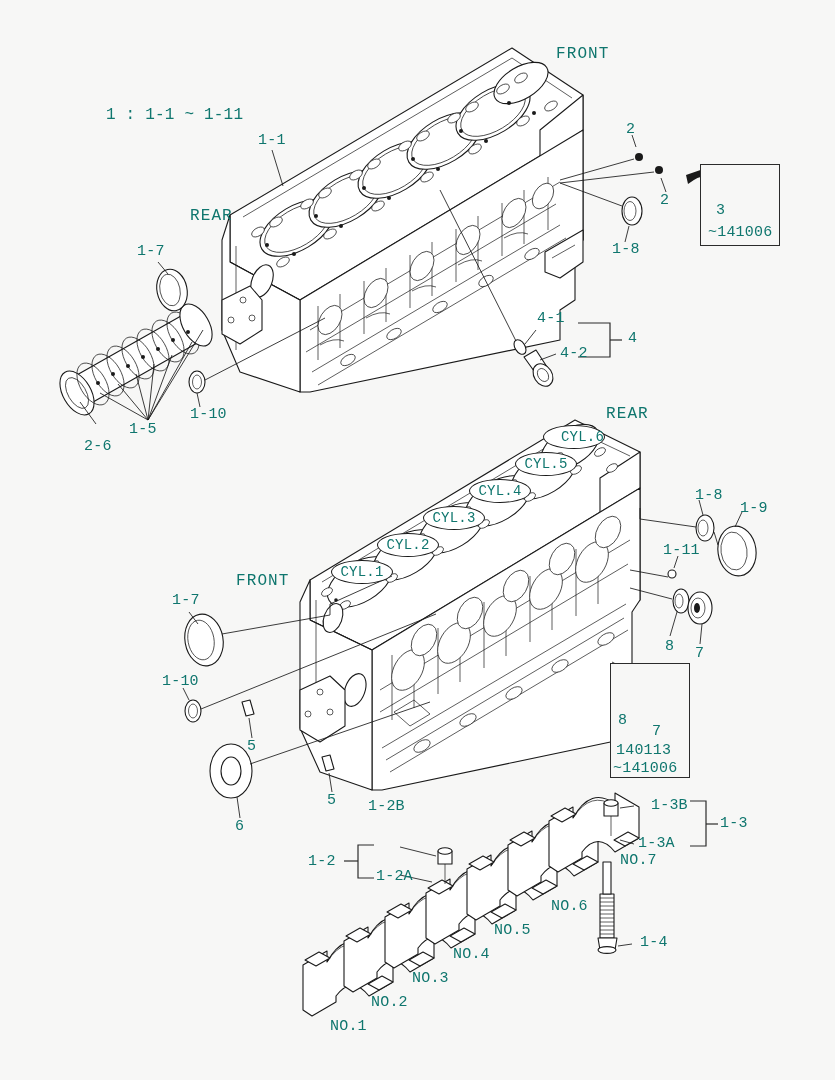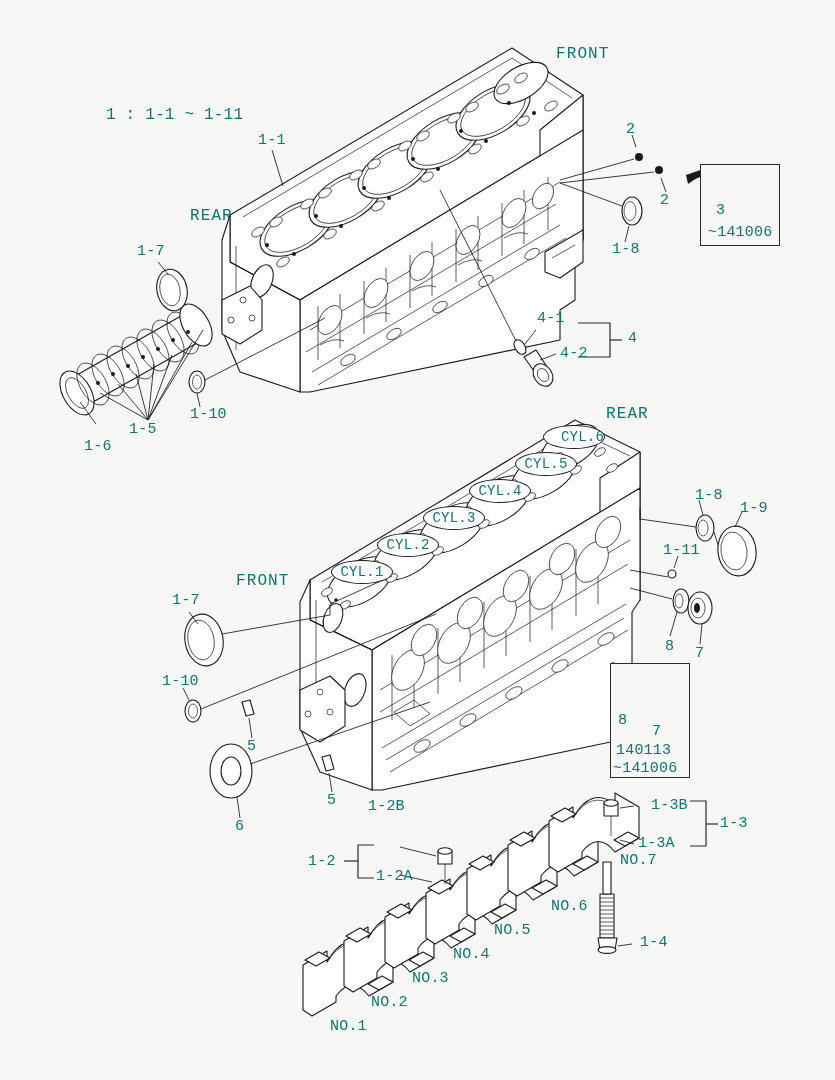--- a/index.html
+++ b/index.html
@@ -488,21 +488,21 @@
   </g>
 </svg>
 
 <div class="lbl big" style="left:78px;top:106px;margin-left:28px;">1 : 1-1 ~ 1-11</div>
 <div class="lbl hdr" style="left:556px;top:45px;">FRONT</div>
 <div class="lbl hdr" style="left:190px;top:207px;">REAR</div>
 
 <div class="lbl" style="left:258px;top:132px;">1-1</div>
 <div class="lbl" style="left:137px;top:243px;">1-7</div>
 <div class="lbl" style="left:129px;top:421px;">1-5</div>
-<div class="lbl" style="left:84px;top:438px;">1-6</div>
+<div class="lbl" style="left:84px;top:438px;">2-6</div>
 <div class="lbl" style="left:190px;top:406px;">1-10</div>
 <div class="lbl" style="left:612px;top:241px;">1-8</div>
 <div class="lbl" style="left:626px;top:121px;">2</div>
 <div class="lbl" style="left:660px;top:192px;">2</div>
 <div class="lbl" style="left:537px;top:310px;">4-1</div>
 <div class="lbl" style="left:560px;top:345px;">4-2</div>
 <div class="lbl" style="left:628px;top:330px;">4</div>
 
 <div class="box" style="left:700px;top:164px;width:78px;height:80px;"></div>
 <div class="lbl" style="left:716px;top:202px;">3</div>

